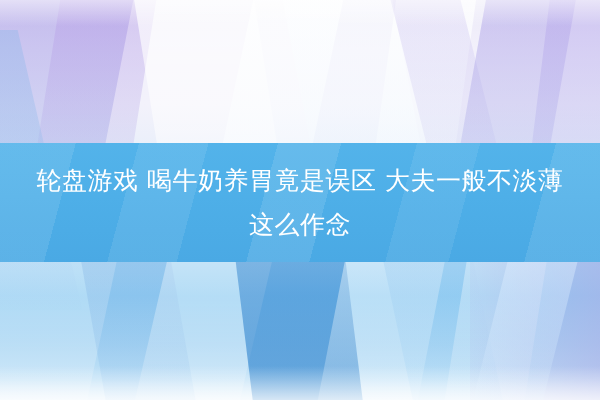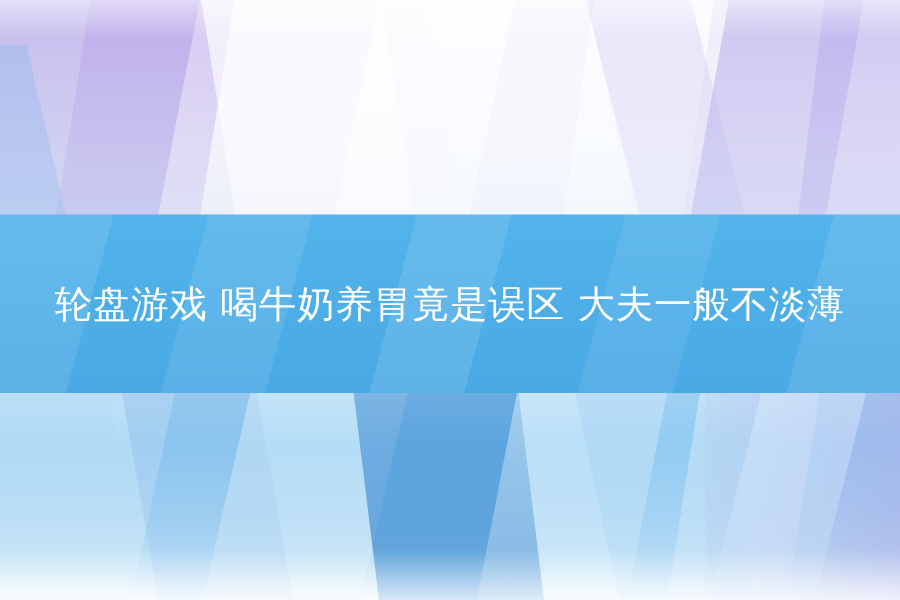--- a/index.html
+++ b/index.html
@@ -234,15 +234,16 @@
   <div class="shard shard-p"></div>
   <div class="shard shard-q"></div>
   <div class="shard shard-r"></div>
   <div class="shard shard-s"></div>
 
   <div class="top-haze"></div>
   <div class="bottom-haze"></div>
 
   <div class="caption-band">
     <div class="caption-line">轮盘游戏 喝牛奶养胃竟是误区 大夫一般不淡薄</div>
+    <div class="caption-line">这么作念</div>
   </div>
 
 </div>
 
 </body></html>

